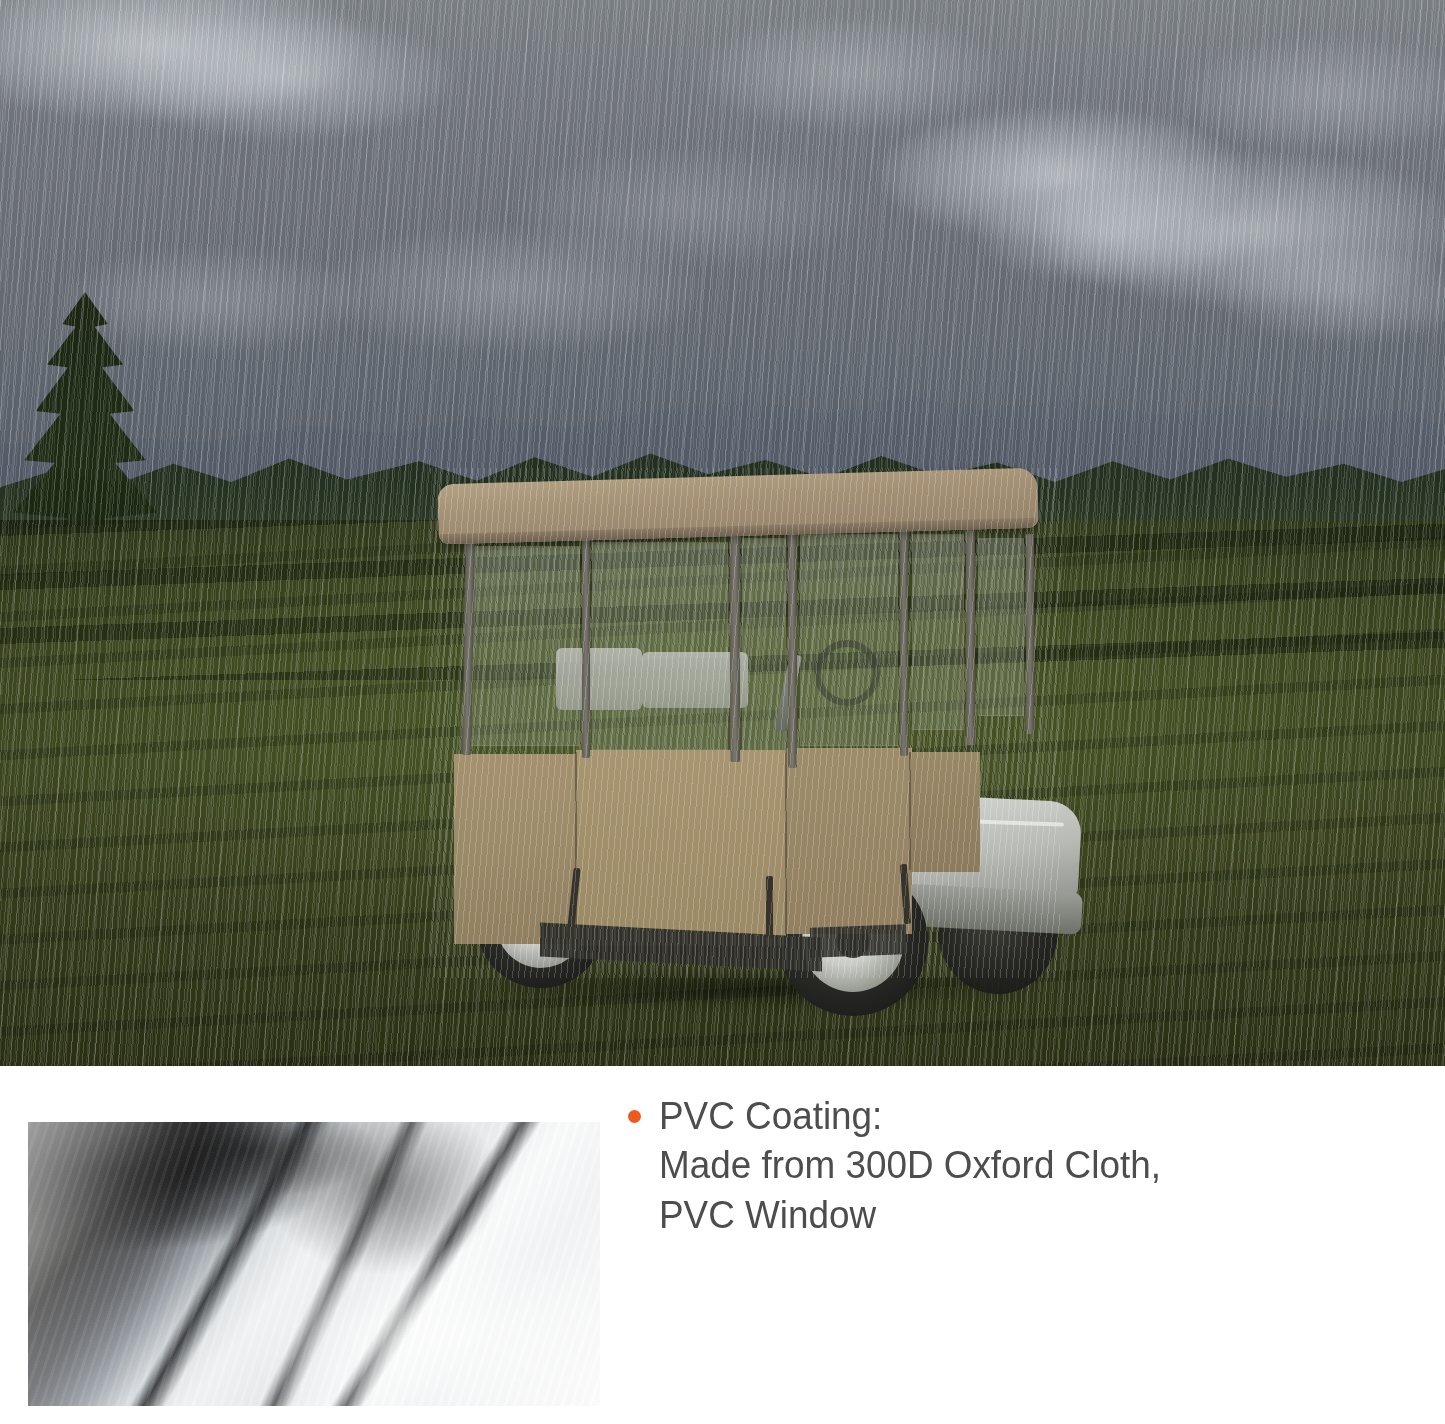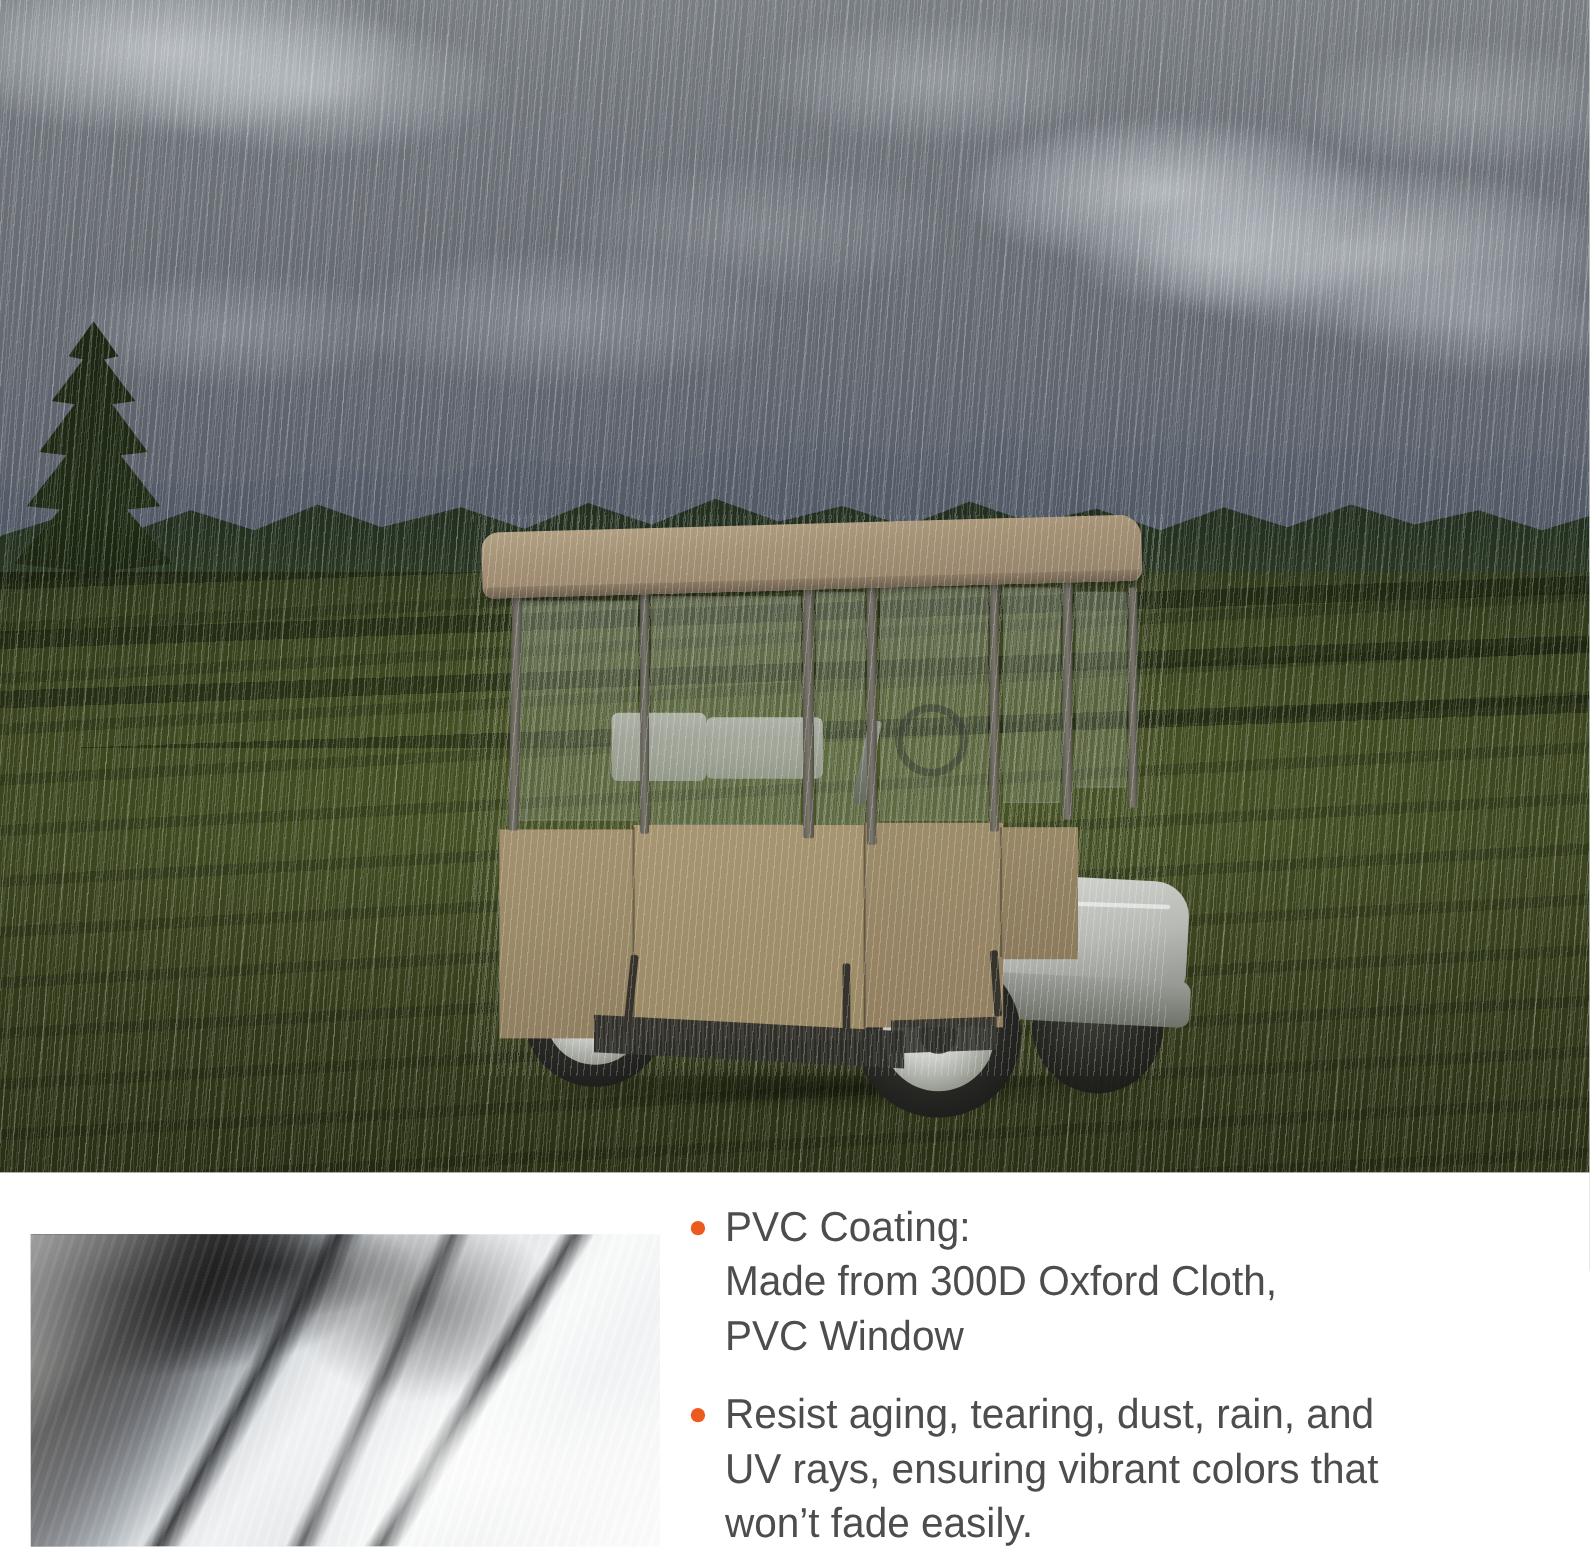--- a/index.html
+++ b/index.html
@@ -438,22 +438,16 @@
   <div class="bottom">
     <div class="pvc-photo"></div>
 
     <div class="bullets">
       <div class="bullet-row">
         <span class="dot"></span>
         <span class="btext" style="white-space: pre-line;">PVC Coating:
 Made from 300D Oxford Cloth,
 PVC Window</span>
       </div>
-      <div class="bullet-row">
-        <span class="dot"></span>
-        <span class="btext" style="white-space: pre-line;">Resist aging, tearing, dust, rain, and
-UV rays, ensuring vibrant colors that
-won’t fade easily.</span>
-      </div>
     </div>
   </div>
 
 </div>
 
 </body></html>

